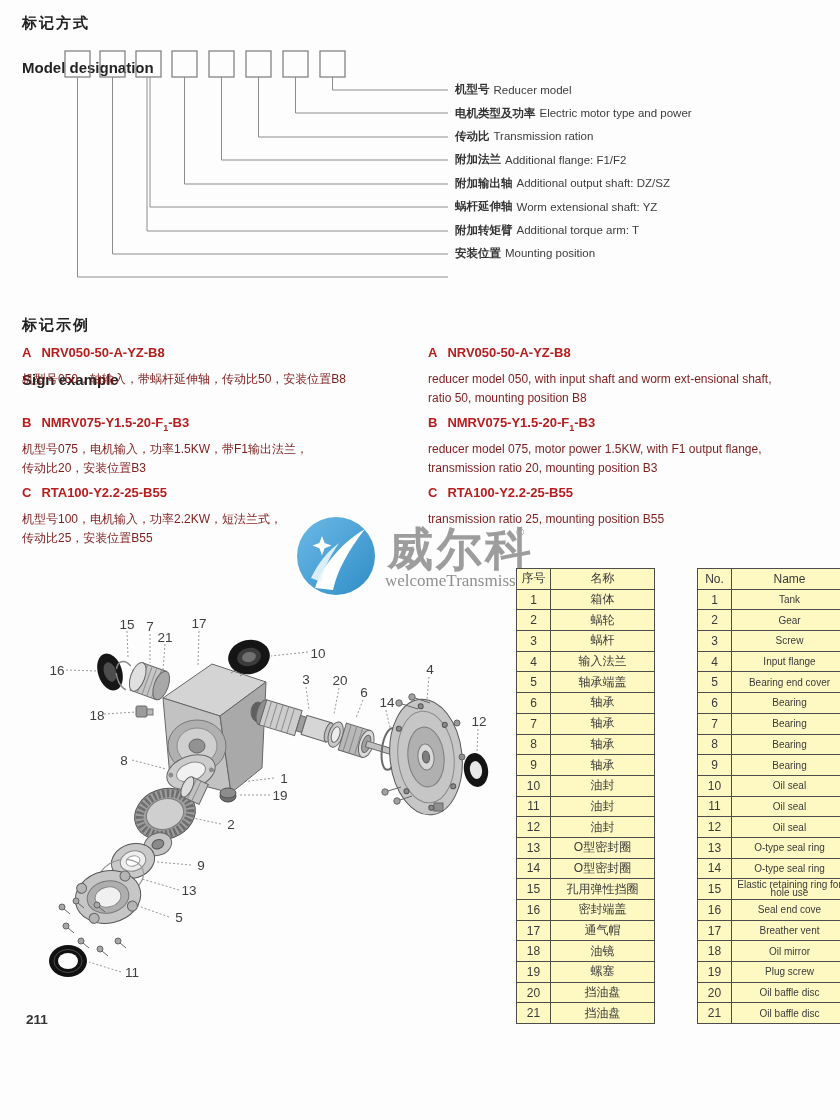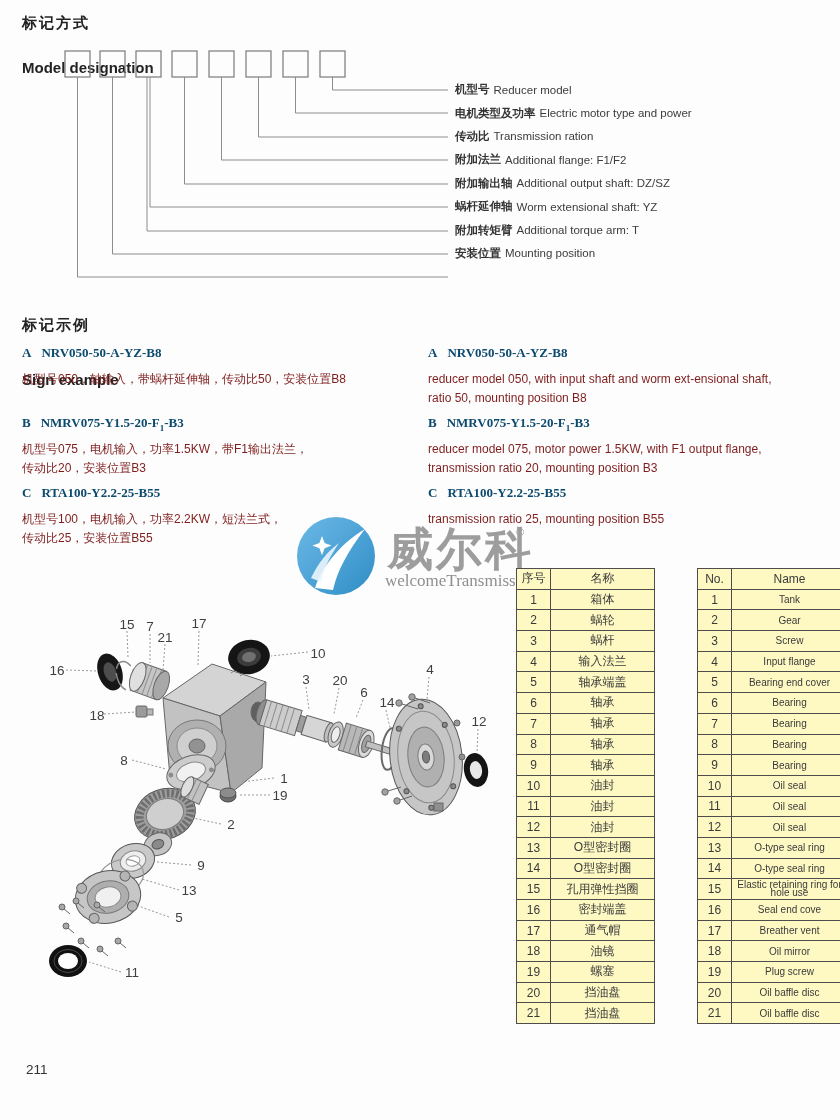--- a/index.html
+++ b/index.html
@@ -14,21 +14,21 @@
   
   .tree-svg { left:0; top:0; z-index:1; }
   .tree-labels { left:455px; top:78px; z-index:1; }
   .tree-label { height:23.4px; display:flex; align-items:center; white-space:nowrap; }
   .tree-label .zh { font-weight:bold; font-size:11.5px; color:#333; margin-right:4px; }
   .tree-label .en { font-size:11.5px; color:#3c3c3c; }
 
   
   .ex-col { z-index:2; }
   .ex { height:70px; }
-  .ex-head { font-size:13px; font-weight:bold; color:#0c4a6e; margin-bottom:7px; white-space:nowrap;font-family:Liberation Serif, serif; }
+  .ex-head { font-size:13px; font-weight:bold; color:#b91c1c; margin-bottom:7px; white-space:nowrap; }
   .ex-head .ex-label { margin-right:10px; }
   .ex-head sub { font-size:9px; }
   .ex-desc { font-size:12px; color:#7f1d1d; line-height:19px; white-space:nowrap; }
 
   
   .watermark { left:295px; top:512px; width:240px; height:90px; z-index:0; pointer-events:none; }
   .wm-brand { position:absolute; left:92px; top:7px; font-size:46px; font-weight:bold; color:#9d9d9d; letter-spacing:3px; white-space:nowrap; }
   .wm-reg { position:absolute; left:221px; top:14px; font-size:11px; color:#9d9d9d; }
   .wm-tagline { position:absolute; left:90px; top:59px; font-family:"Liberation Serif", serif; font-size:17px; color:#8f8f8f; white-space:nowrap; }
 
@@ -39,21 +39,21 @@
 
   
   table.ptable { position:absolute; border-collapse:collapse; z-index:2; background:#fef9c3; table-layout:fixed; }
   .ptable th, .ptable td { border:1px solid #4d4d4d; height:20.7px; text-align:center; vertical-align:middle;
      font-size:12px; color:#3a3a3a; padding:0 1px; overflow:hidden; }
   .ptable th { font-weight:normal; }
   .ptable .c-no { width:34px; }
   .ptable td.small { font-size:8.5px; line-height:8.5px; }
   #table-en .ptable-name { font-size:10px; }
 
-  .page-number { left:26px; top:1062px; font-size:13.5px; font-weight:normal; color:#333; z-index:2; }
+  .page-number { left:26px; top:1012px; font-size:13.5px; font-weight:bold; color:#333; z-index:2; }
 </style>
 </head>
 <body>
 
 <div class="abs sec-title" style="left:22px; top:14px;">
   <span class="zh">标记方式</span>
   <span class="en">Model designation</span>
 </div>
 
 <svg class="abs tree-svg" width="460" height="300" viewBox="0 0 460 300">

